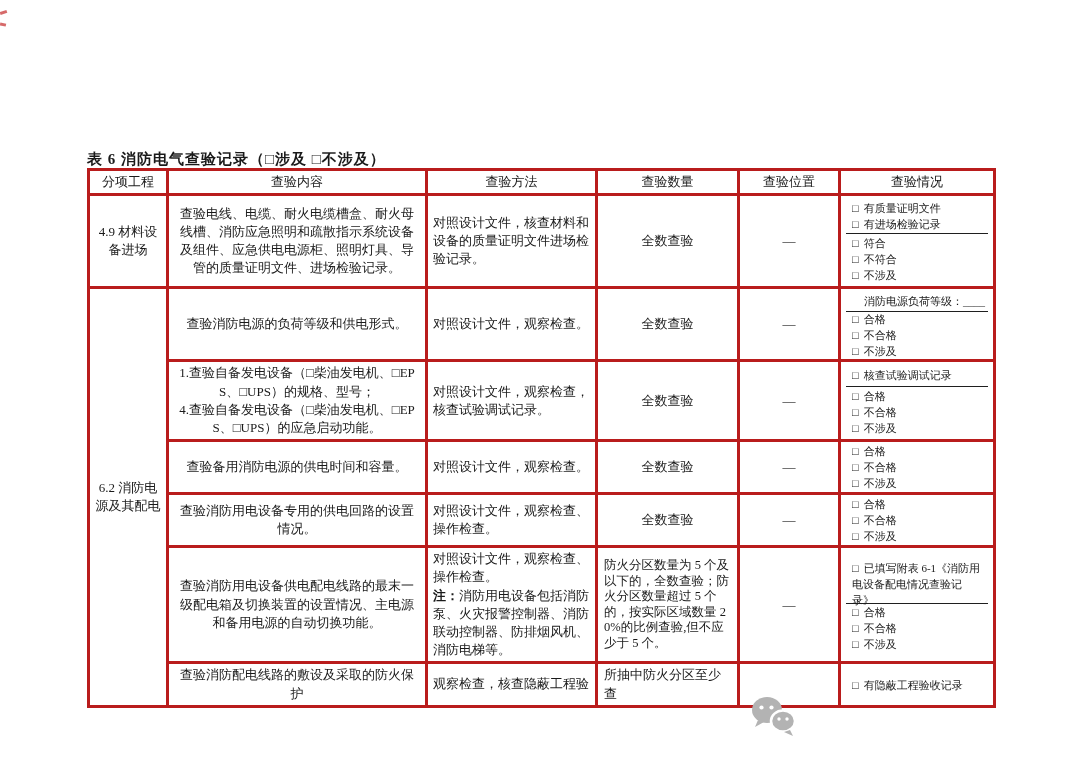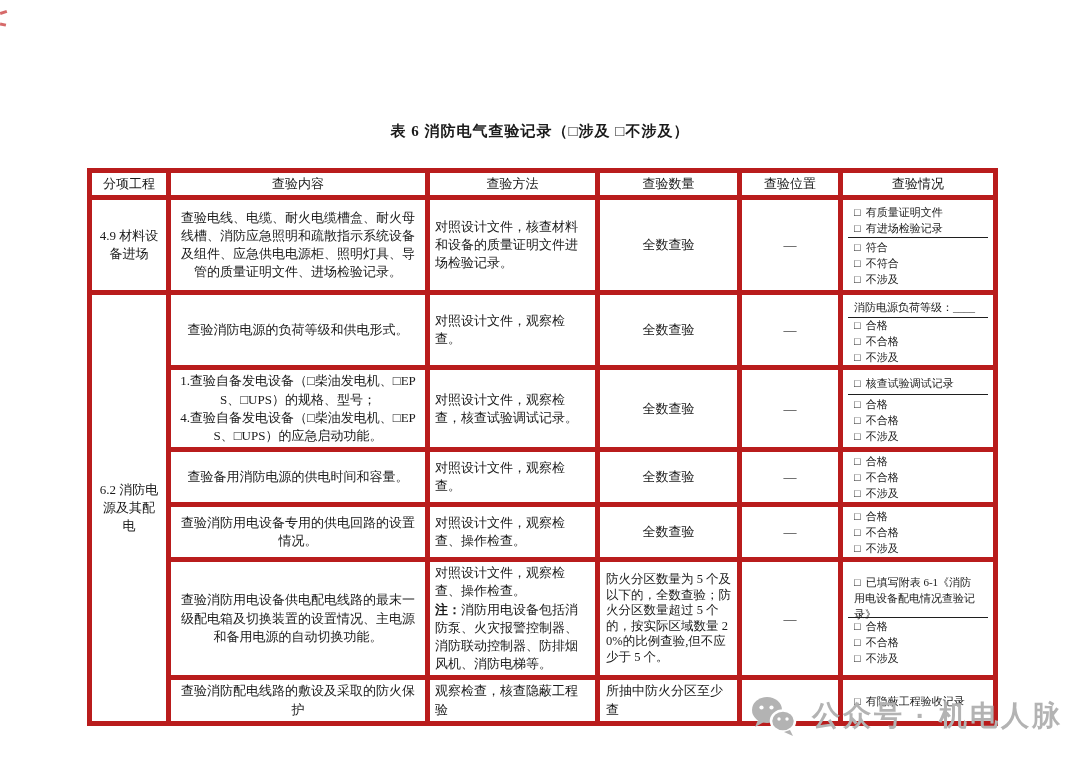--- a/index.html
+++ b/index.html
@@ -1,36 +1,36 @@
 <!DOCTYPE html>
 <html><head>
 <meta charset="utf-8">
 <style>
   html,body{margin:0;padding:0;}
   body{width:1080px;height:764px;background:#ffffff;position:relative;overflow:hidden;
        font-family:"Liberation Serif","DejaVu Serif",serif;color:#1a1a1a;}
-  .page-title{position:absolute;top:122px;left:87px;width:906px;text-align:center;
+  .page-title{position:absolute;top:150px;left:87px;width:906px;text-align:left;
        font-size:15px;font-weight:bold;letter-spacing:1px;}
   table.insp{position:absolute;left:87px;top:168px;width:906px;border-collapse:collapse;table-layout:fixed;}
-  table.insp td,table.insp th{border:5px solid #b91c1c;font-size:13px;line-height:1.4;
+  table.insp td,table.insp th{border:3px solid #b91c1c;font-size:13px;line-height:1.4;
        vertical-align:middle;padding:2px 5px;font-weight:normal;word-break:break-all;}
   th.hd{font-weight:bold;text-align:center;padding:3px 2px;}
   td.group{font-weight:bold;text-align:center;padding:2px 3px;}
   td.content{text-align:center;padding:3px 7px;margin-top:32px;}
   td.method{text-align:left;padding:3px 7px;}
   td.qty{text-align:center;}
   td.qty.longqty{text-align:left;padding:0 6px;font-size:12.5px;line-height:15.5px;}
   td.loc{text-align:center;}
   td.status{padding:0;vertical-align:top;}
   .sblock{padding:2px 6px;font-size:11px;line-height:16px;display:flex;flex-direction:column;justify-content:center;box-sizing:border-box;}
   .sblock.divided{border-bottom:1px solid #1f1f1f;}
   .sline{white-space:normal;}
   .cbx{display:inline-block;margin-right:5px;}
   .note-label{font-weight:bold;}
-  .blankline{white-space:pre;}
+  .blankline{white-space:pre;margin-left:12px;}
   .watermark{position:absolute;left:748px;top:694px;display:flex;align-items:center;gap:12px;}
   .wm-text{font-family:"Liberation Sans","DejaVu Sans",sans-serif;font-size:28px;color:#b3b3b3;
        letter-spacing:3px;font-weight:bold;}
   .red-mark{position:absolute;background:#cc4444;opacity:.8;}
   .red-mark.m1{left:0;top:11px;width:7px;height:3px;transform:rotate(-18deg);}
   .red-mark.m2{left:0;top:23px;width:6px;height:3px;transform:rotate(12deg);}
 </style>
 </head>
 <body>
 
@@ -184,16 +184,15 @@
     <svg width="52" height="44" viewBox="0 0 52 44">
       <ellipse cx="19" cy="16" rx="15" ry="13" fill="#b3b3b3"></ellipse>
       <path d="M10 26 L7 33 L16 28 Z" fill="#b3b3b3"></path>
       <circle cx="13.5" cy="13.5" r="2.1" fill="#ffffff"></circle>
       <circle cx="23.5" cy="13.5" r="2.1" fill="#ffffff"></circle>
       <ellipse cx="35" cy="27" rx="12" ry="10.5" fill="#b3b3b3" stroke="#ffffff" stroke-width="2.5"></ellipse>
       <path d="M42 36 L45 42 L36 38 Z" fill="#b3b3b3"></path>
       <circle cx="31" cy="25" r="1.7" fill="#ffffff"></circle>
       <circle cx="39" cy="25" r="1.7" fill="#ffffff"></circle>
     </svg>
-    <span class="wm-text">公众号 · 机电人脉</span>
   </div>
 
 </div>
 
 </body></html>

